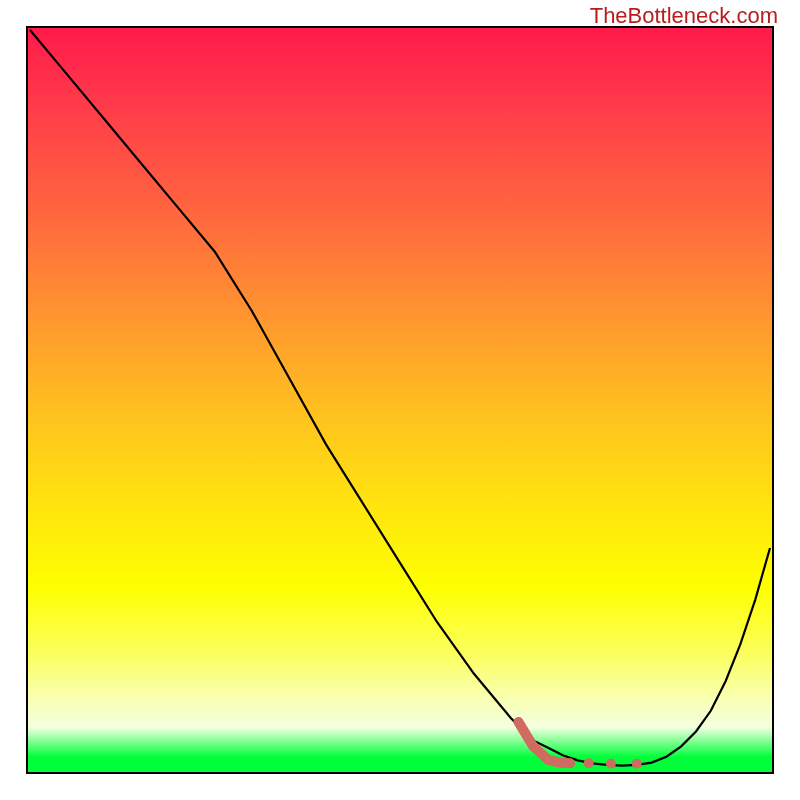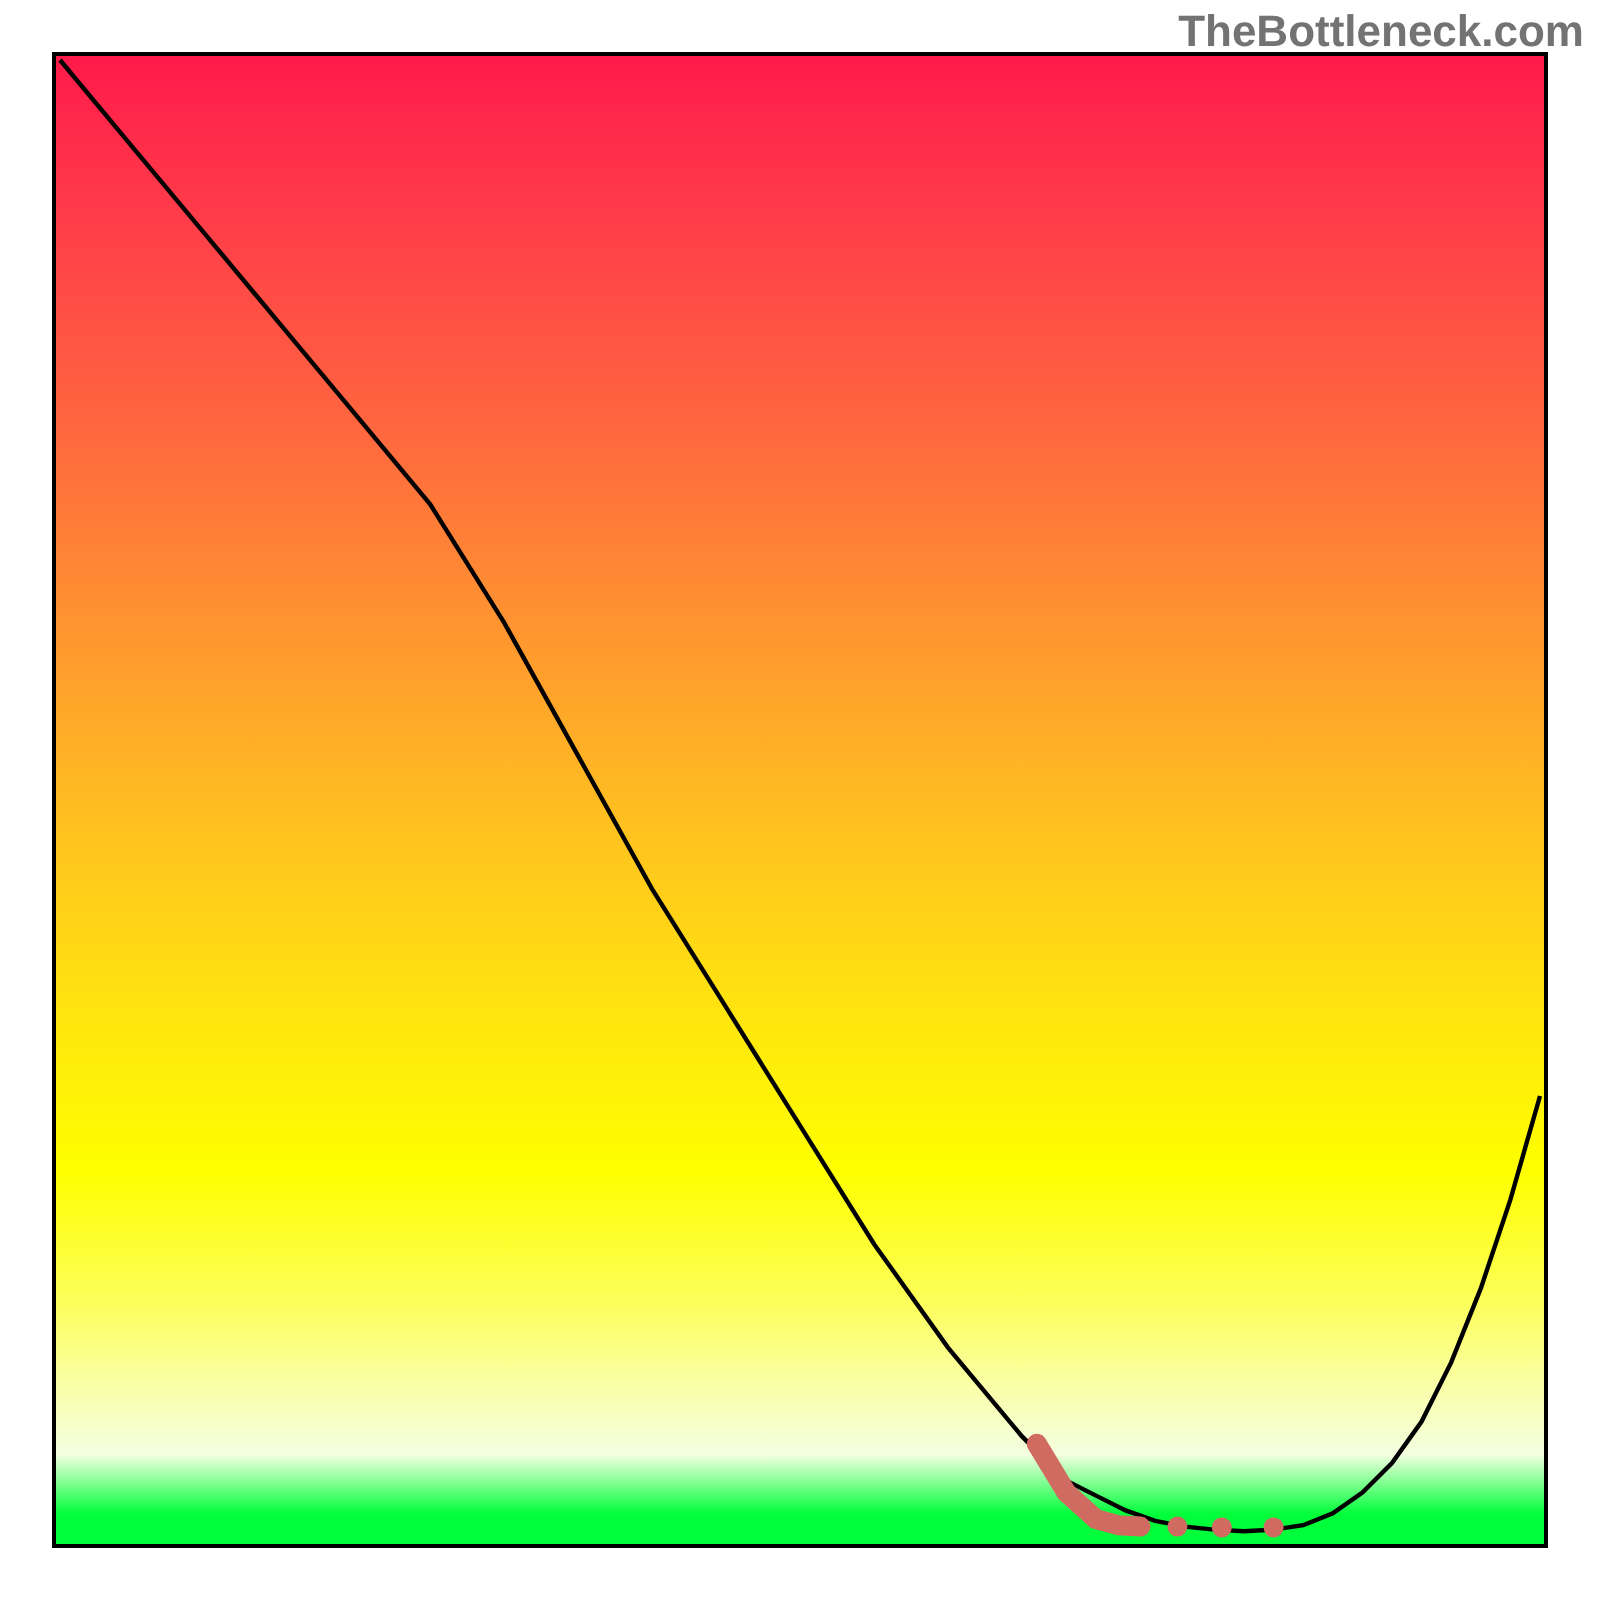--- a/index.html
+++ b/index.html
@@ -12,24 +12,24 @@
     font-family: Arial, Helvetica, sans-serif;
   }
   .wrap {
     position: relative;
     width: 800px;
     height: 800px;
   }
   .attribution {
     position: absolute;
     top: 3px;
-    right: 8px;
-    color: #737373;
+    right: 22px;
+    color: #b91c1c;
     font-size: 22px;
-    font-weight: 700;
+    font-weight: 400;
     letter-spacing: 0px;
   }
   .plot-frame {
     position: absolute;
     left: 26px;
     top: 26px;
     width: 748px;
     height: 748px;
     box-sizing: border-box;
   }

